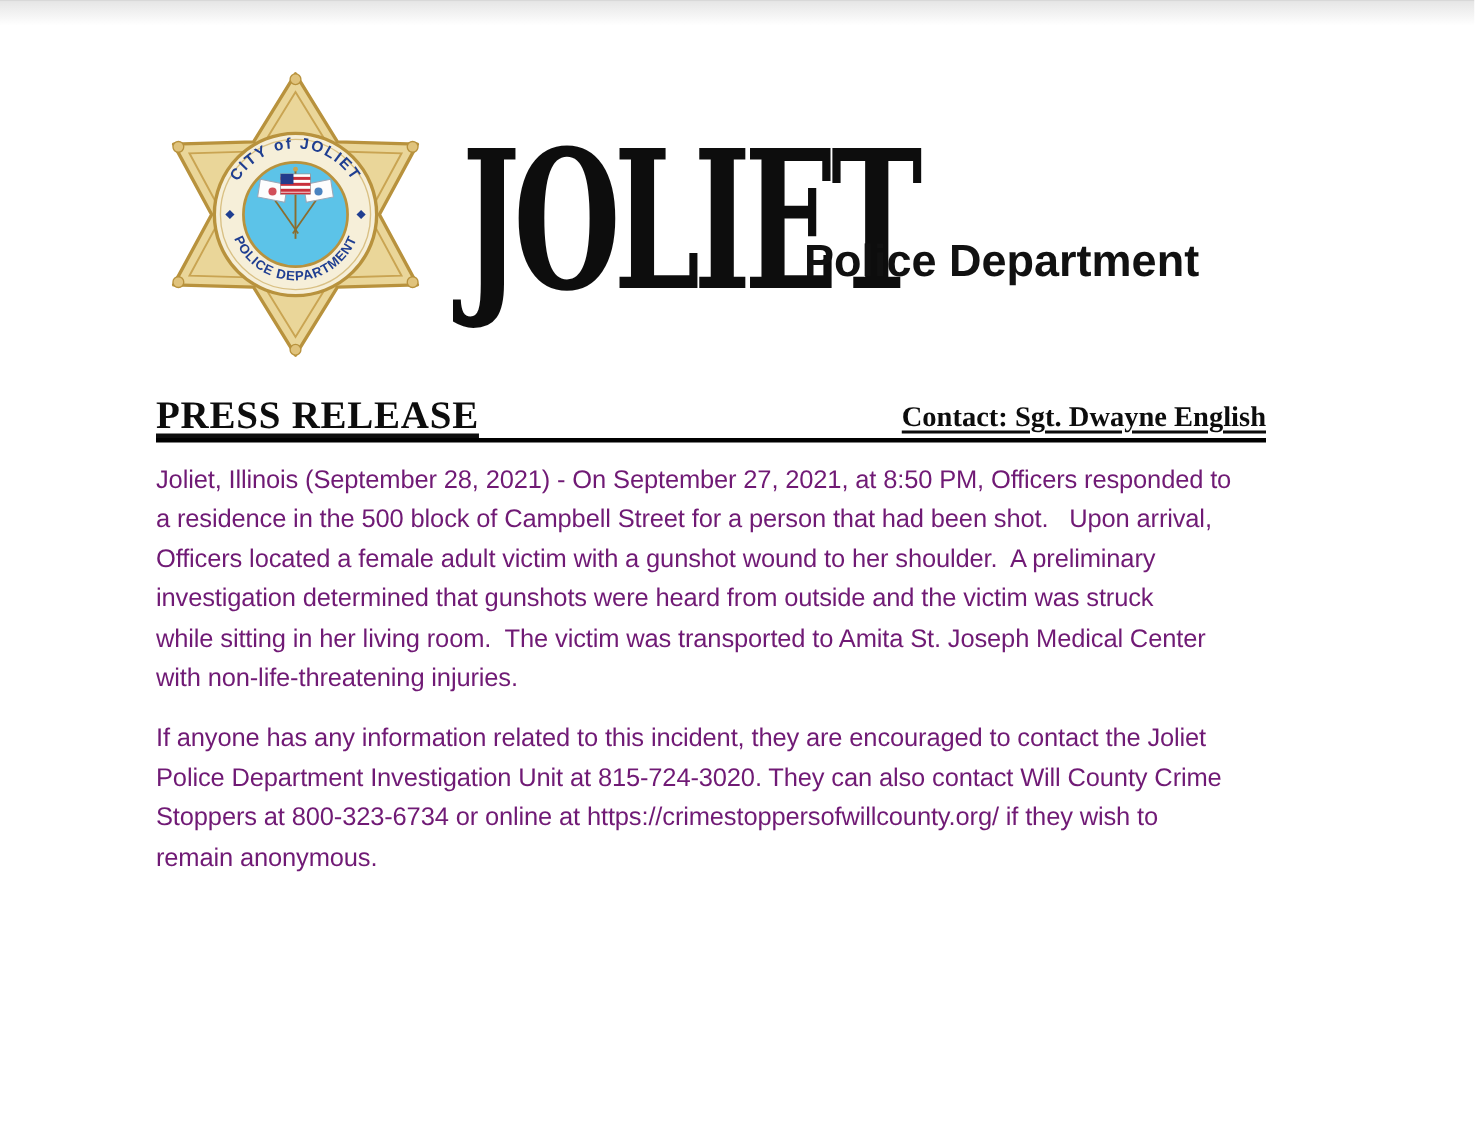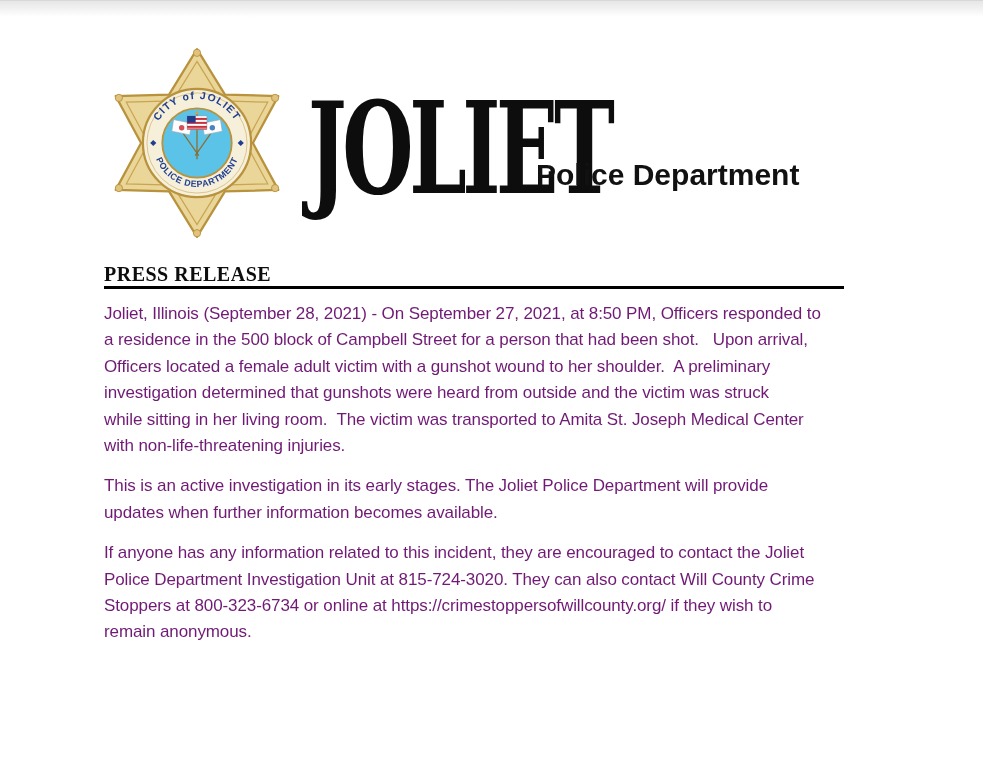--- a/index.html
+++ b/index.html
@@ -34,22 +34,22 @@
     font-size:30px;color:#111;white-space:nowrap;
   }
   
   .rule-row{
     display:flex;justify-content:space-between;align-items:flex-end;
     width:740px;border-bottom:3px solid #000;padding-bottom:2px;
     margin-top:6px;
   }
   .pr-title{
     font-family:"Liberation Serif",serif;font-weight:bold;
-    font-size:20px;line-height:1;color:#0d0d0d;letter-spacing:0.5px;
-    text-decoration-thickness:2.5px;text-underline-offset:4px;
+    font-size:26px;line-height:1;color:#0d0d0d;letter-spacing:0.5px;
+    text-decoration:underline;text-decoration-thickness:2.5px;text-underline-offset:4px;
     white-space:nowrap;
   }
   .pr-contact{
     font-family:"Liberation Serif",serif;font-weight:bold;
     font-size:19px;line-height:1.15;color:#0d0d0d;
     text-decoration:underline;text-decoration-thickness:1.5px;text-underline-offset:3px;
     white-space:nowrap;
   }
   
   .body-text p{
@@ -131,30 +131,29 @@
         <rect x="-2.4" y="-2.4" width="4.8" height="4.8" transform="translate(48.5,0) rotate(45)"></rect>
       </g>
     </svg>
 
     <div class="wordmark">JOLIET</div>
     <div class="wordmark-sub">Police Department</div>
   </div>
 
   <div class="rule-row">
     <span class="pr-title">PRESS RELEASE</span>
+    <span class="pr-contact">Contact: Sgt. Dwayne English</span>
   </div>
 
   <div class="body-text">
     <p>Joliet, Illinois (September 28, 2021) - On September 27, 2021, at 8:50 PM, Officers responded to
 a residence in the 500 block of Campbell Street for a person that had been shot.   Upon arrival,
 Officers located a female adult victim with a gunshot wound to her shoulder.  A preliminary
 investigation determined that gunshots were heard from outside and the victim was struck
 while sitting in her living room.  The victim was transported to Amita St. Joseph Medical Center
 with non-life-threatening injuries.</p>
-    <p>This is an active investigation in its early stages. The Joliet Police Department will provide
-updates when further information becomes available.</p>
     <p>If anyone has any information related to this incident, they are encouraged to contact the Joliet
 Police Department Investigation Unit at 815-724-3020. They can also contact Will County Crime
 Stoppers at 800-323-6734 or online at https://crimestoppersofwillcounty.org/ if they wish to
 remain anonymous.</p>
   </div>
 
 </div>
 
 </body></html>

